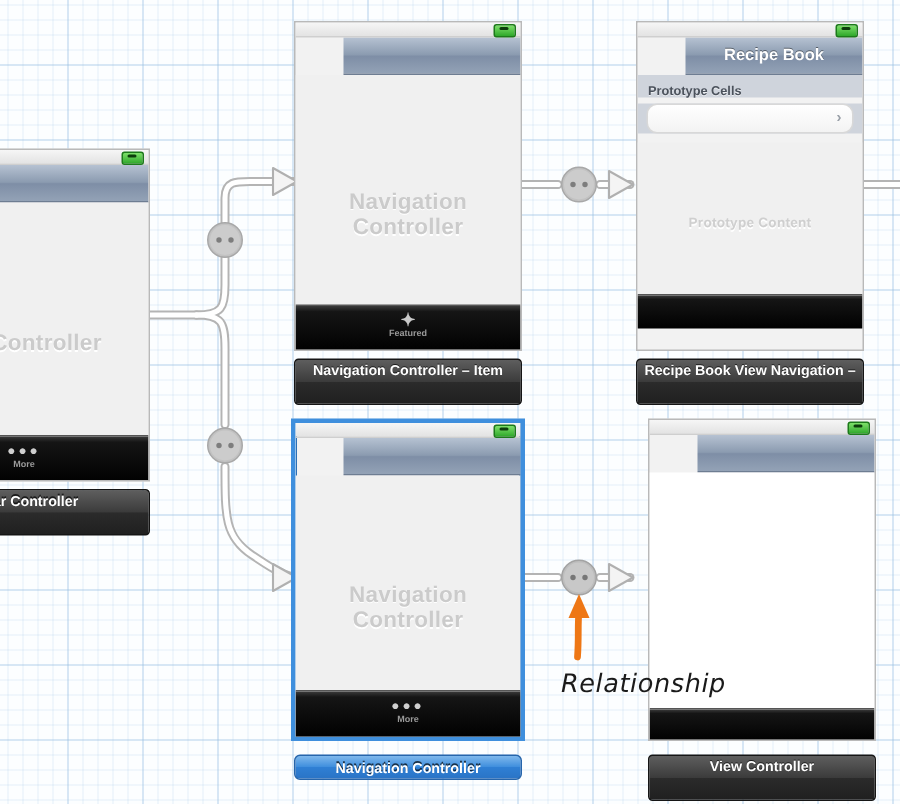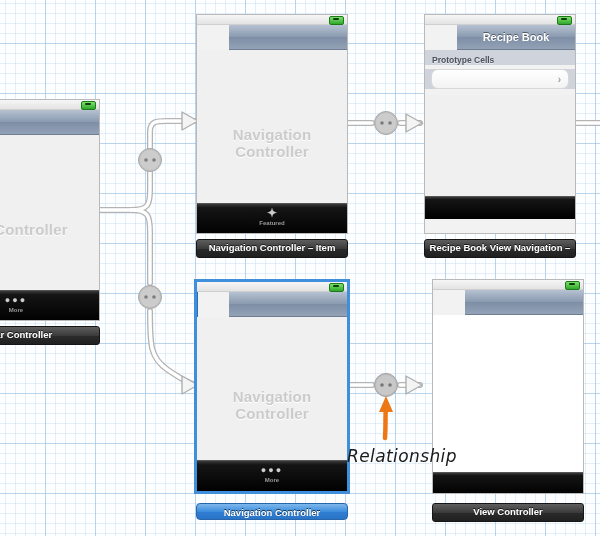--- a/index.html
+++ b/index.html
@@ -98,40 +98,41 @@
     border:1px solid #d8d8d8;position:relative;
   }
   .proto-cell .chev{
     position:absolute;right:7px;top:50%;transform:translateY(-50%);
     color:#9aa0a8;font-size:10px;font-weight:bold;
   }
 
   
   .scene-label{
     position:absolute;box-sizing:border-box;
-    height:19px;line-height:15px;text-align:center;
+    height:31px;line-height:15px;text-align:center;
     font-size:9.5px;font-weight:bold;color:#ffffff;
     border-radius:3px;
     background:linear-gradient(to bottom,#5e5e5e 0%,#3b3b3b 50%,#2b2b2b 51%,#202020 100%);
     border:1px solid #151515;
     text-shadow:0 -1px 0 rgba(0,0,0,.7);
     overflow:hidden;white-space:nowrap;
   }
   .scene-label.selected{
     background:linear-gradient(to bottom,#7fb8ec 0%,#3d8ddd 50%,#2f7fd4 51%,#2a74c6 100%);
     border:1px solid #2665ab;
     height:17px;line-height:17px;border-radius:4px;
   }
 
   
   .annotation-text{
     position:absolute;
     font-family:"DejaVu Sans", sans-serif;
     font-size:17px;color:#1a1a1a;font-style:italic;
     letter-spacing:.4px;
+    margin-left:27px;
   }
 </style>
 </head>
 <body>
 
 <div id="canvas">
 
   <svg class="wires" width="600" height="536" viewBox="0 0 600 536">
     <defs>
       <linearGradient id="wireg" x1="0" y1="0" x2="0" y2="1">
@@ -253,20 +254,21 @@
       <div class="proto-head">
         <div class="proto-label">Prototype Cells</div>
       </div>
       <div style="background:#cfd4dc;">
         <div class="proto-cell">
           <span class="chev">›</span>
         </div>
       </div>
       <div class="body" style="height:124px;">
         <div class="placeholder" style="top:42%;">
+          <span class="sub">Prototype Content</span>
         </div>
         <div class="tabbar" style="height:22px;"></div>
       </div>
     </div>
     <div class="scene-label" style="left:0px;top:225px;width:152px;">Recipe Book View Navigation –</div>
   </div>
 
   <div class="scene" style="left:194px;top:279px;">
     <div class="device selected" style="width:156px;height:215px;">
       <div class="statusbar">

